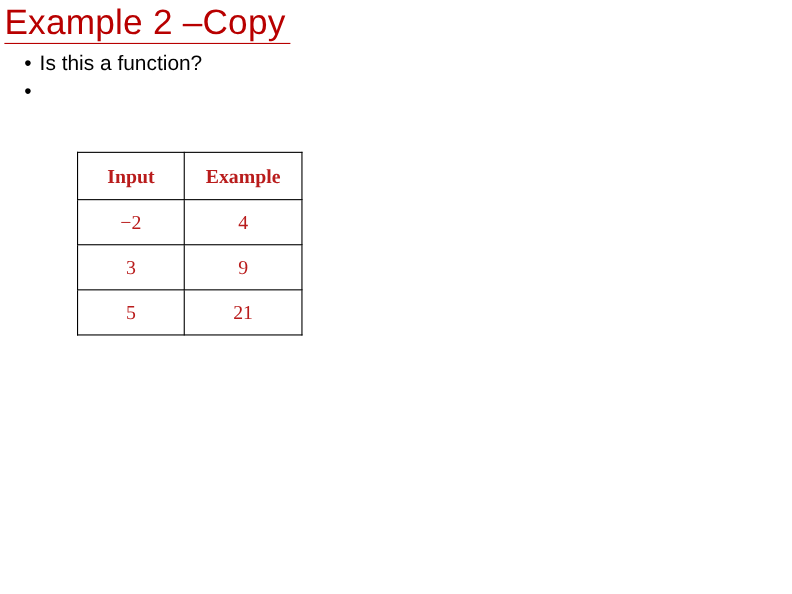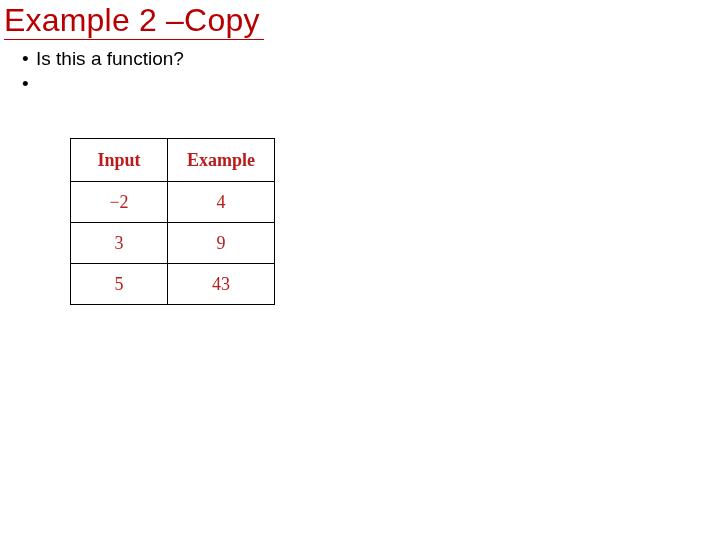--- a/index.html
+++ b/index.html
@@ -116,18 +116,18 @@
       <tr>
         <td class="col-input">−2</td>
         <td class="col-output">4</td>
       </tr>
       <tr>
         <td class="col-input">3</td>
         <td class="col-output">9</td>
       </tr>
       <tr>
         <td class="col-input">5</td>
-        <td class="col-output">43</td>
+        <td class="col-output">21</td>
       </tr>
     </tbody>
   </table>
 
 </div>
 
 </body></html>

